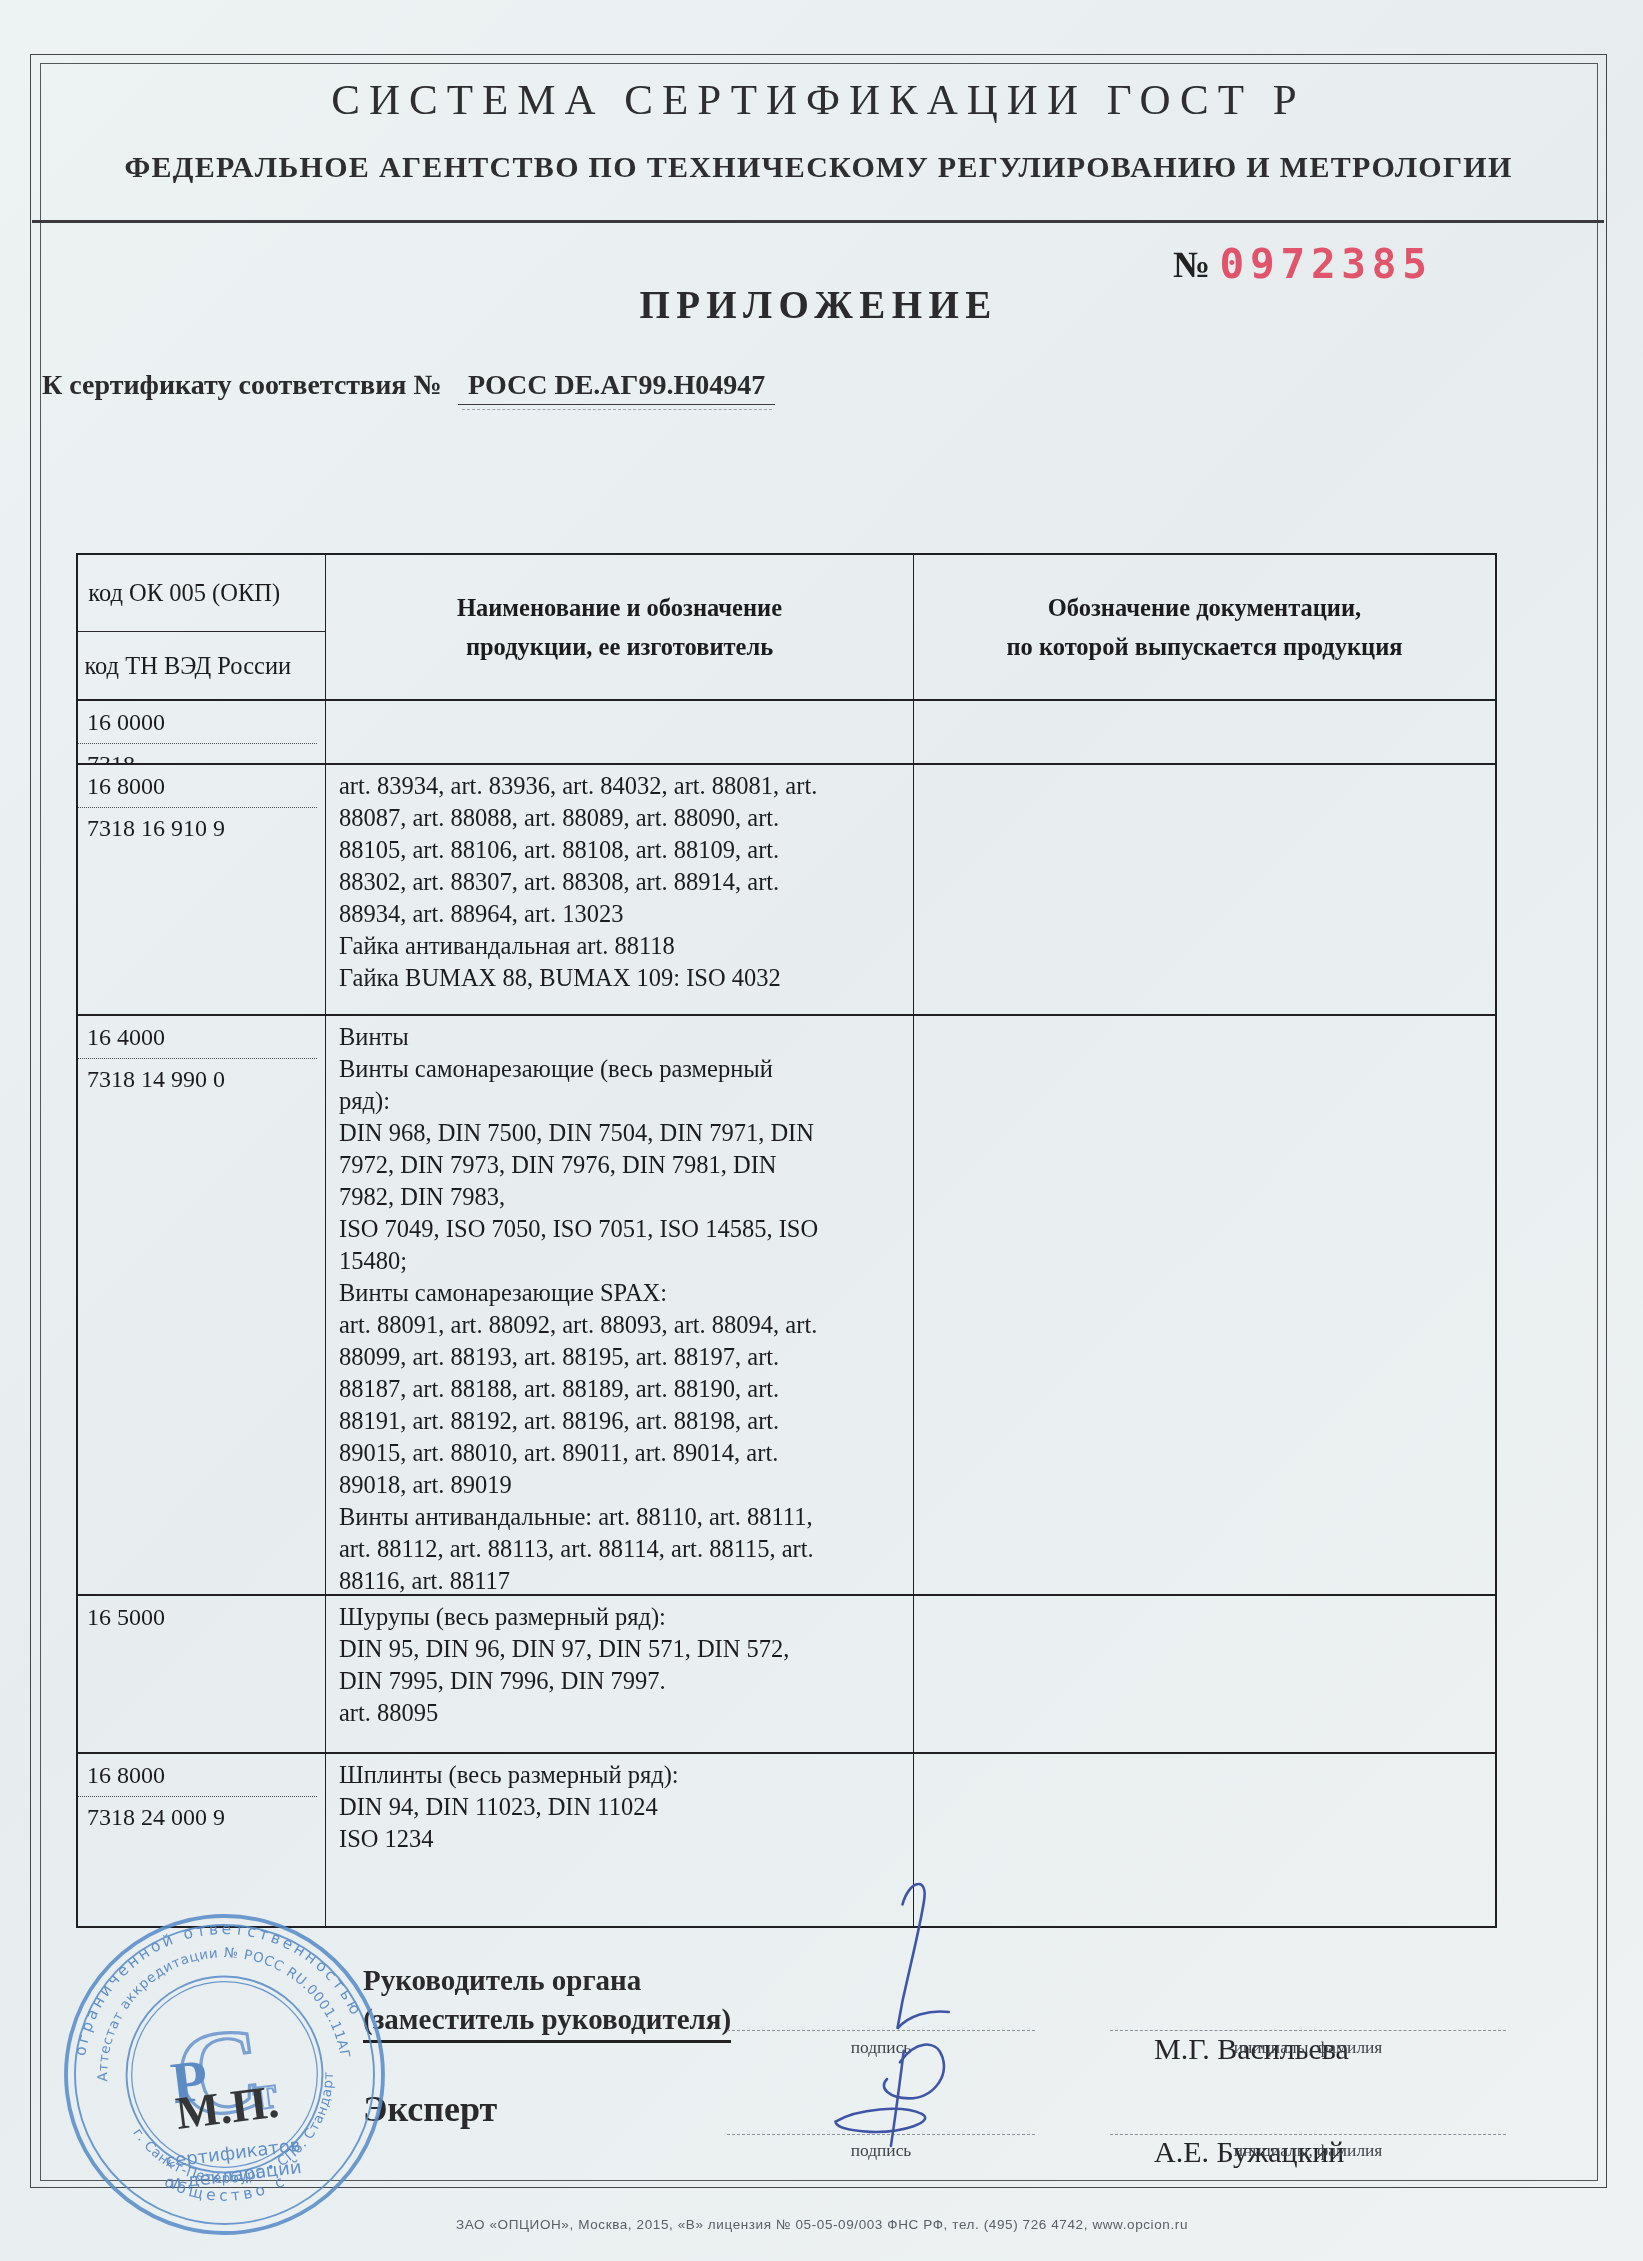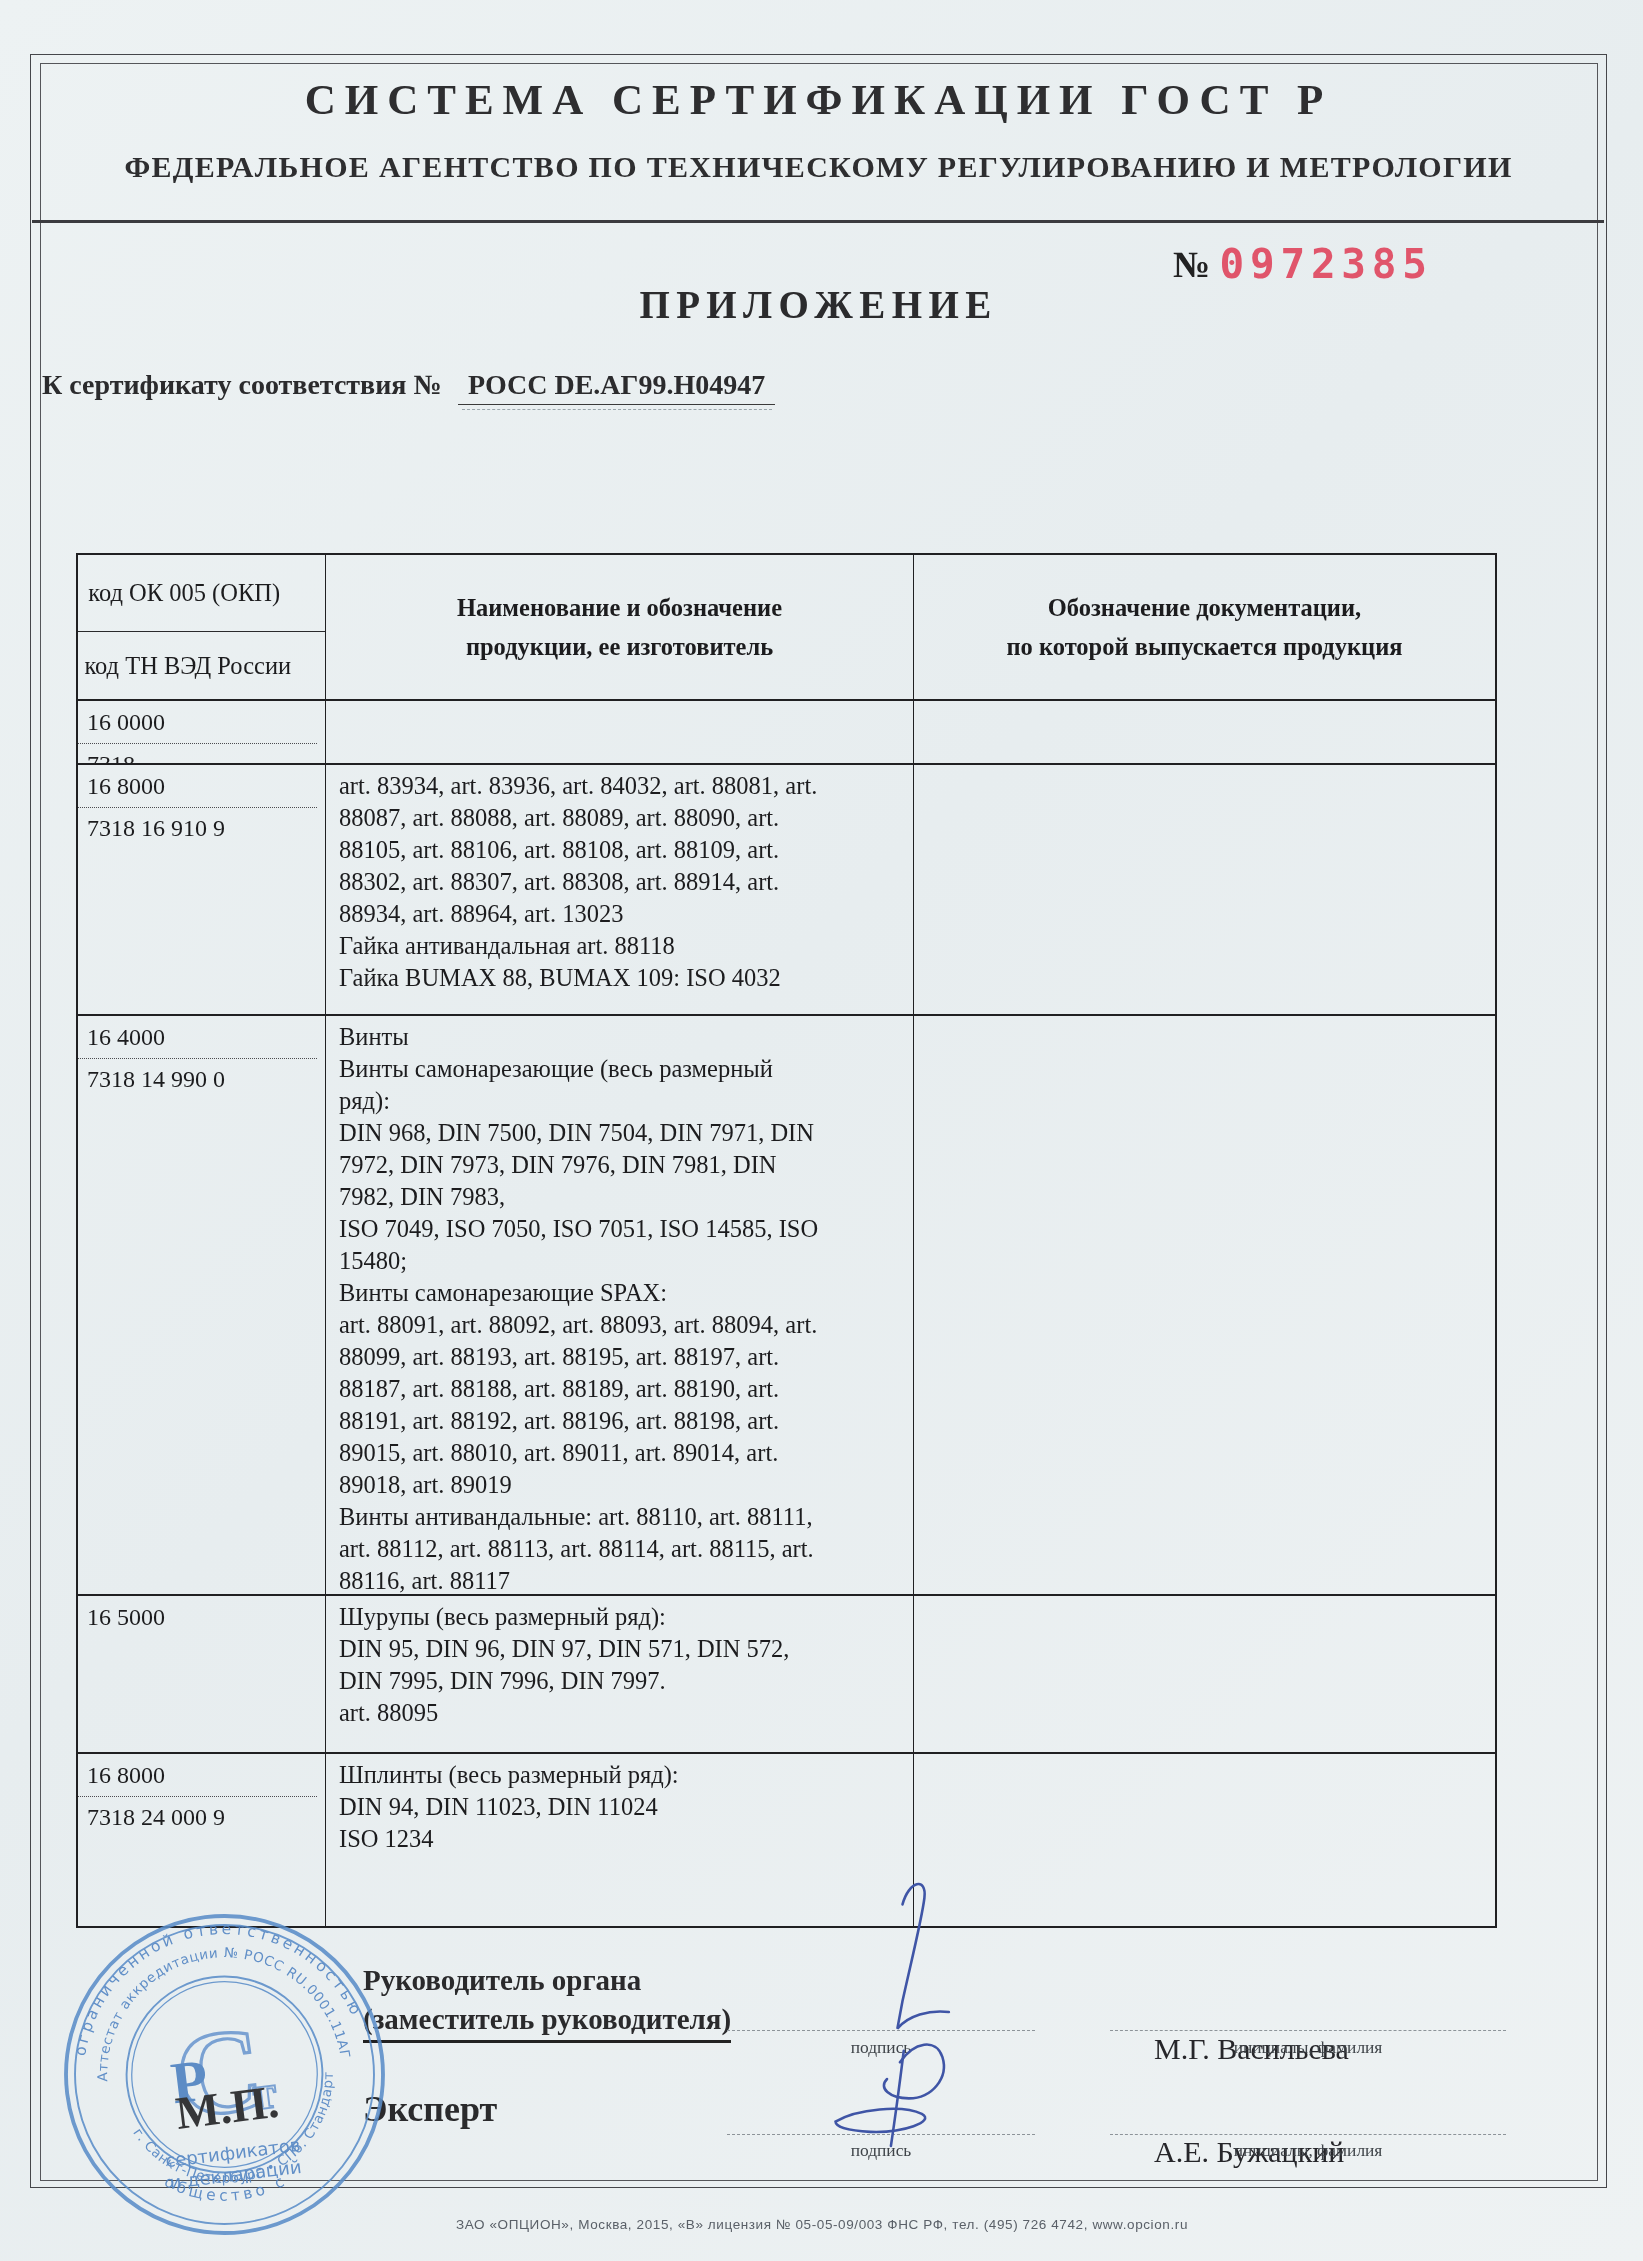--- a/index.html
+++ b/index.html
@@ -4,21 +4,21 @@
 <style>
   html,body{margin:0;padding:0;background:#c9ced2;}
   .page{position:relative;width:1644px;height:2261px;margin:0 auto;overflow:hidden;
         background:linear-gradient(135deg,#edf2f3 0%,#e7edef 45%,#eef2f3 100%);
         font-family:"Liberation Serif",serif;color:#222;}
   .frame-outer{position:absolute;left:30px;top:54px;width:1575px;height:2132px;
         border:1.9px solid #45464a;}
   .frame-inner{position:absolute;left:40px;top:63px;width:1556px;height:2116px;
         border:1.3px solid #55565a;}
   .sys-title{position:absolute;left:42px;top:75px;width:1553px;text-align:center;
-        font-size:43px;font-weight:bold;letter-spacing:9px;color:#2e2e30;}
+        font-size:43px;font-weight:normal;letter-spacing:9px;color:#2e2e30;}
   .agency-title{position:absolute;left:42px;top:150px;width:1553px;text-align:center;
         font-size:30px;font-weight:bold;letter-spacing:1.3px;color:#2e2e30;}
   .header-sep{position:absolute;left:32px;top:220px;width:1572px;height:0;
         border-top:3.9px solid #3b3b3f;}
   .number-line{position:absolute;left:1173px;top:240px;font-size:37px;font-weight:bold;color:#222;}
   .number-value{font-family:"DejaVu Sans Mono",monospace;font-size:41px;font-weight:bold;
         letter-spacing:5.8px;color:#e0556b;vertical-align:-1.3px;}
   .appendix-title{position:absolute;left:42px;top:282px;width:1553px;text-align:center;
         font-size:39px;font-weight:bold;letter-spacing:6.4px;color:#2b2b2d;}
   .cert-line{position:absolute;left:42px;top:369px;width:1553px;

